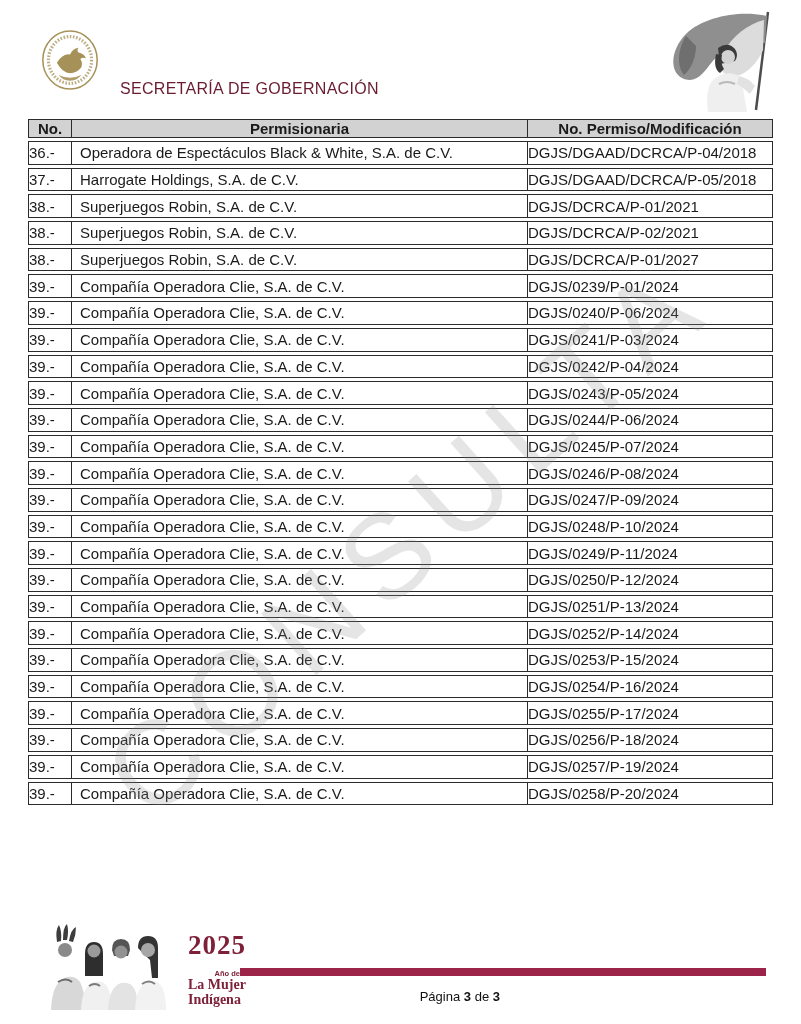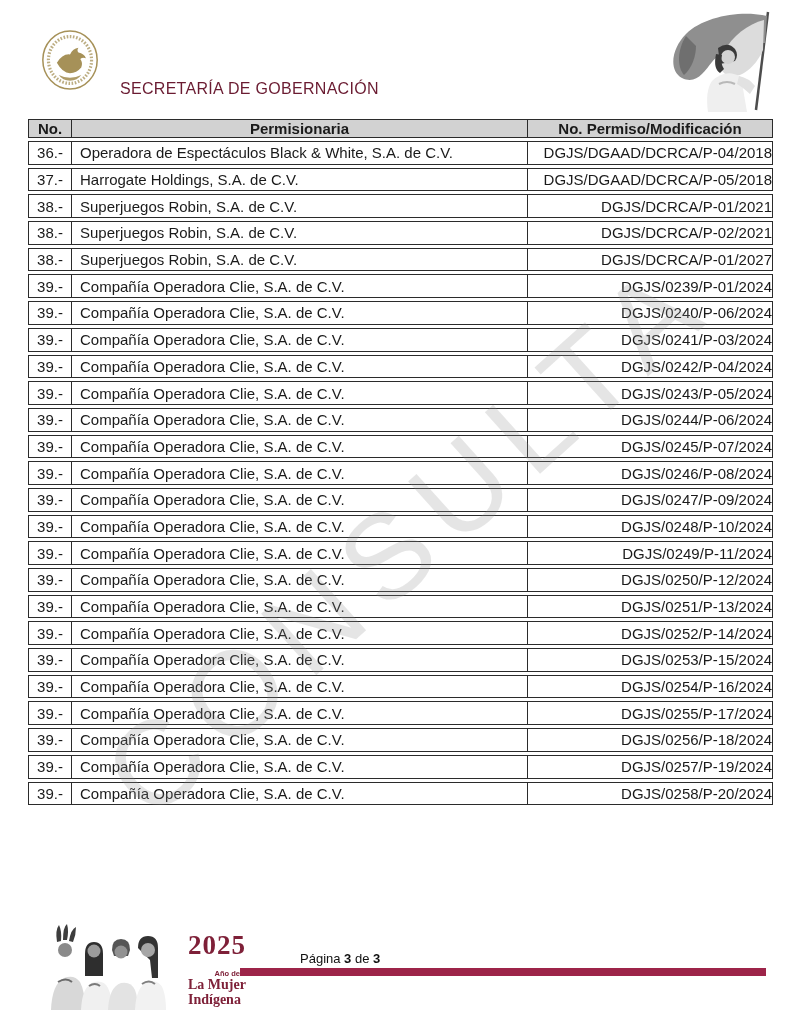--- a/index.html
+++ b/index.html
@@ -40,23 +40,23 @@
   }
   .permits th,.permits td{
     border:1px solid var(--table-border);
     font-size:15px;color:var(--ink);
     height:23.7px;padding:0;vertical-align:middle;
     overflow:hidden;white-space:nowrap;
     background:transparent;
   }
   .permits th{height:16px;background:var(--header-bg);font-weight:700;text-align:center;}
   .permits th+th,.permits td+td{border-left:none;}
-  .permits td.col-no{text-align:center;}
+  .permits td.col-no{}
   .permits td.col-permisionaria{text-align:left;padding-left:8px;}
-  .permits td.col-permiso{text-align:right;}
+  .permits td.col-permiso{text-align:left;}
 
   
   .watermark{
     position:absolute;left:-58px;top:462px;width:930px;height:150px;
     transform:rotate(-42deg);
     font-size:120px;font-weight:400;letter-spacing:16px;
     color:var(--wm,#8E8E8E);opacity:0.22;text-align:center;line-height:150px;
     pointer-events:none;z-index:5;user-select:none;
   }
 
@@ -66,21 +66,21 @@
   .year-big{
     font-family:"Liberation Serif","DejaVu Serif",serif;
     font-weight:700;font-size:27px;line-height:1;letter-spacing:1px;color:#7E2038;
   }
   .year-sub{font-size:7.5px;font-weight:700;text-align:right;width:52px;margin-top:10px;color:#7E2038;}
   .campaign{
     font-family:"Liberation Serif","DejaVu Serif",serif;
     font-weight:700;font-size:14px;line-height:1.05;color:#7E2038;
   }
   .page-info{
-    position:absolute;left:300px;top:951px;width:200px;text-align:left;
+    position:absolute;left:300px;top:989px;width:200px;text-align:right;
     font-size:13px;color:#111;
   }
   .page-info b{font-weight:700;}
   .footer-bar{
     position:absolute;left:240px;top:968px;width:526px;height:8px;
     background:var(--accent);
   }
 </style>
 </head>
 <body>

